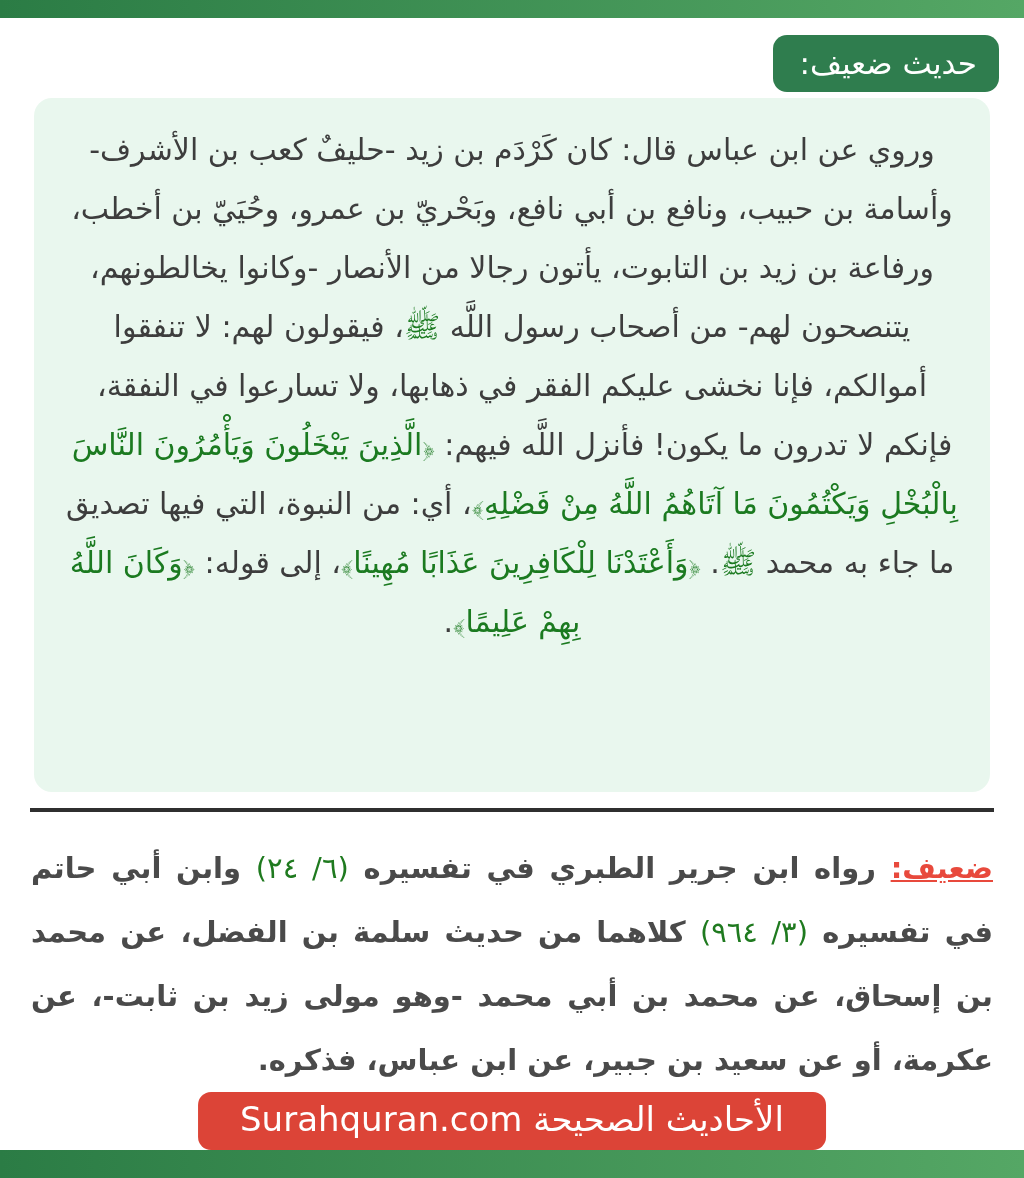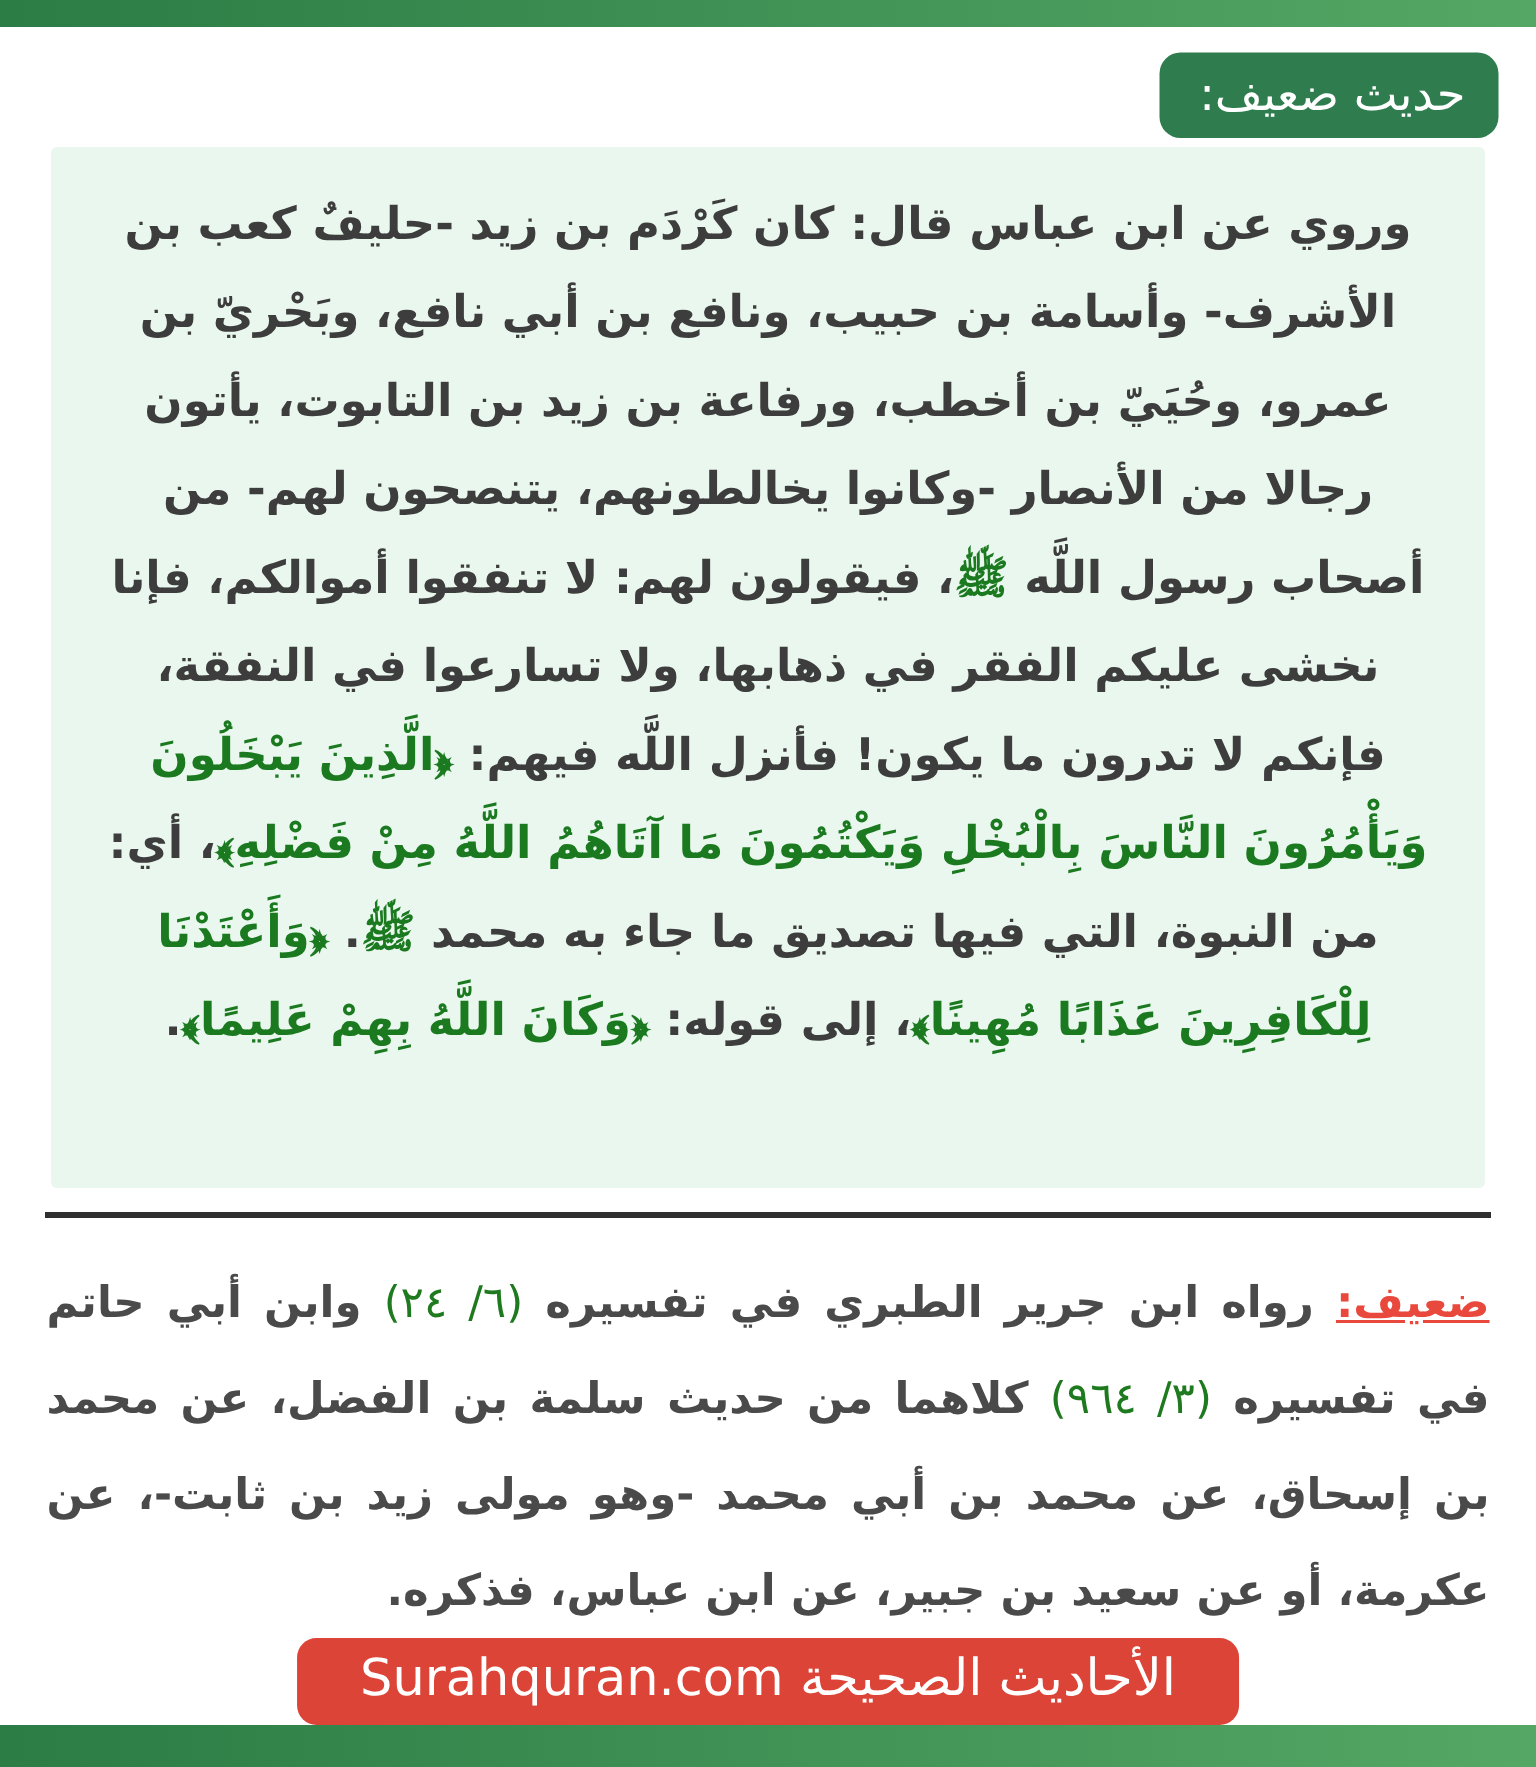--- a/index.html
+++ b/index.html
@@ -39,25 +39,25 @@
     direction: rtl;
     text-align: center;
   }
   .matn-box {
     position: absolute;
     top: 98px;
     right: 34px;
     left: 34px;
     height: 694px;
     background: var(--mint_bg);
-    border-radius: 4px;
+    border-radius: 18px;
     padding: 22px 28px;
     text-align: center;
     direction: rtl;
-    font-weight: bold;
+    font-weight: normal;
     font-size: 30px;
     line-height: 59px;
     overflow: hidden;
   }
   .matn-box .seg-dark  { color: var(--text_dark); }
   .matn-box .seg-green { color: var(--quran_green); }
   .divider {
     position: absolute;
     top: 808px;
     right: 30px;

